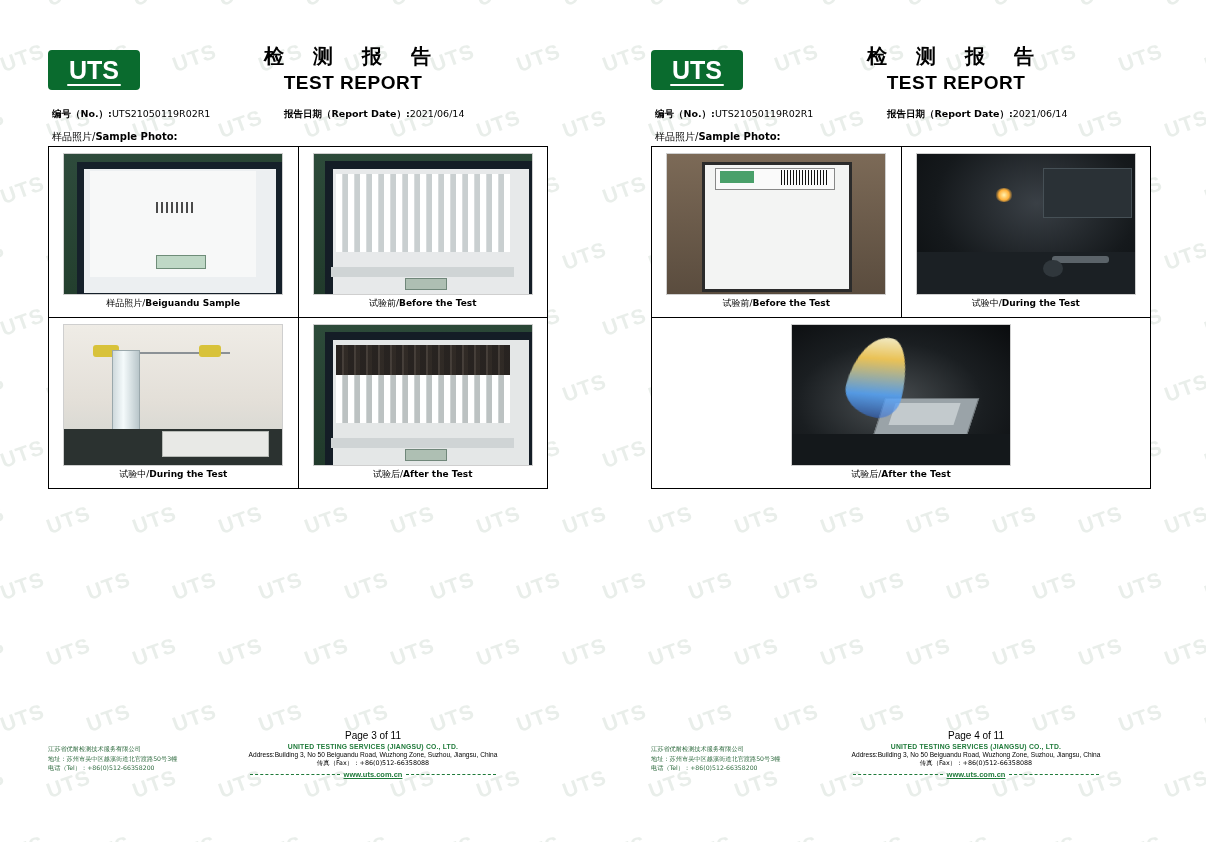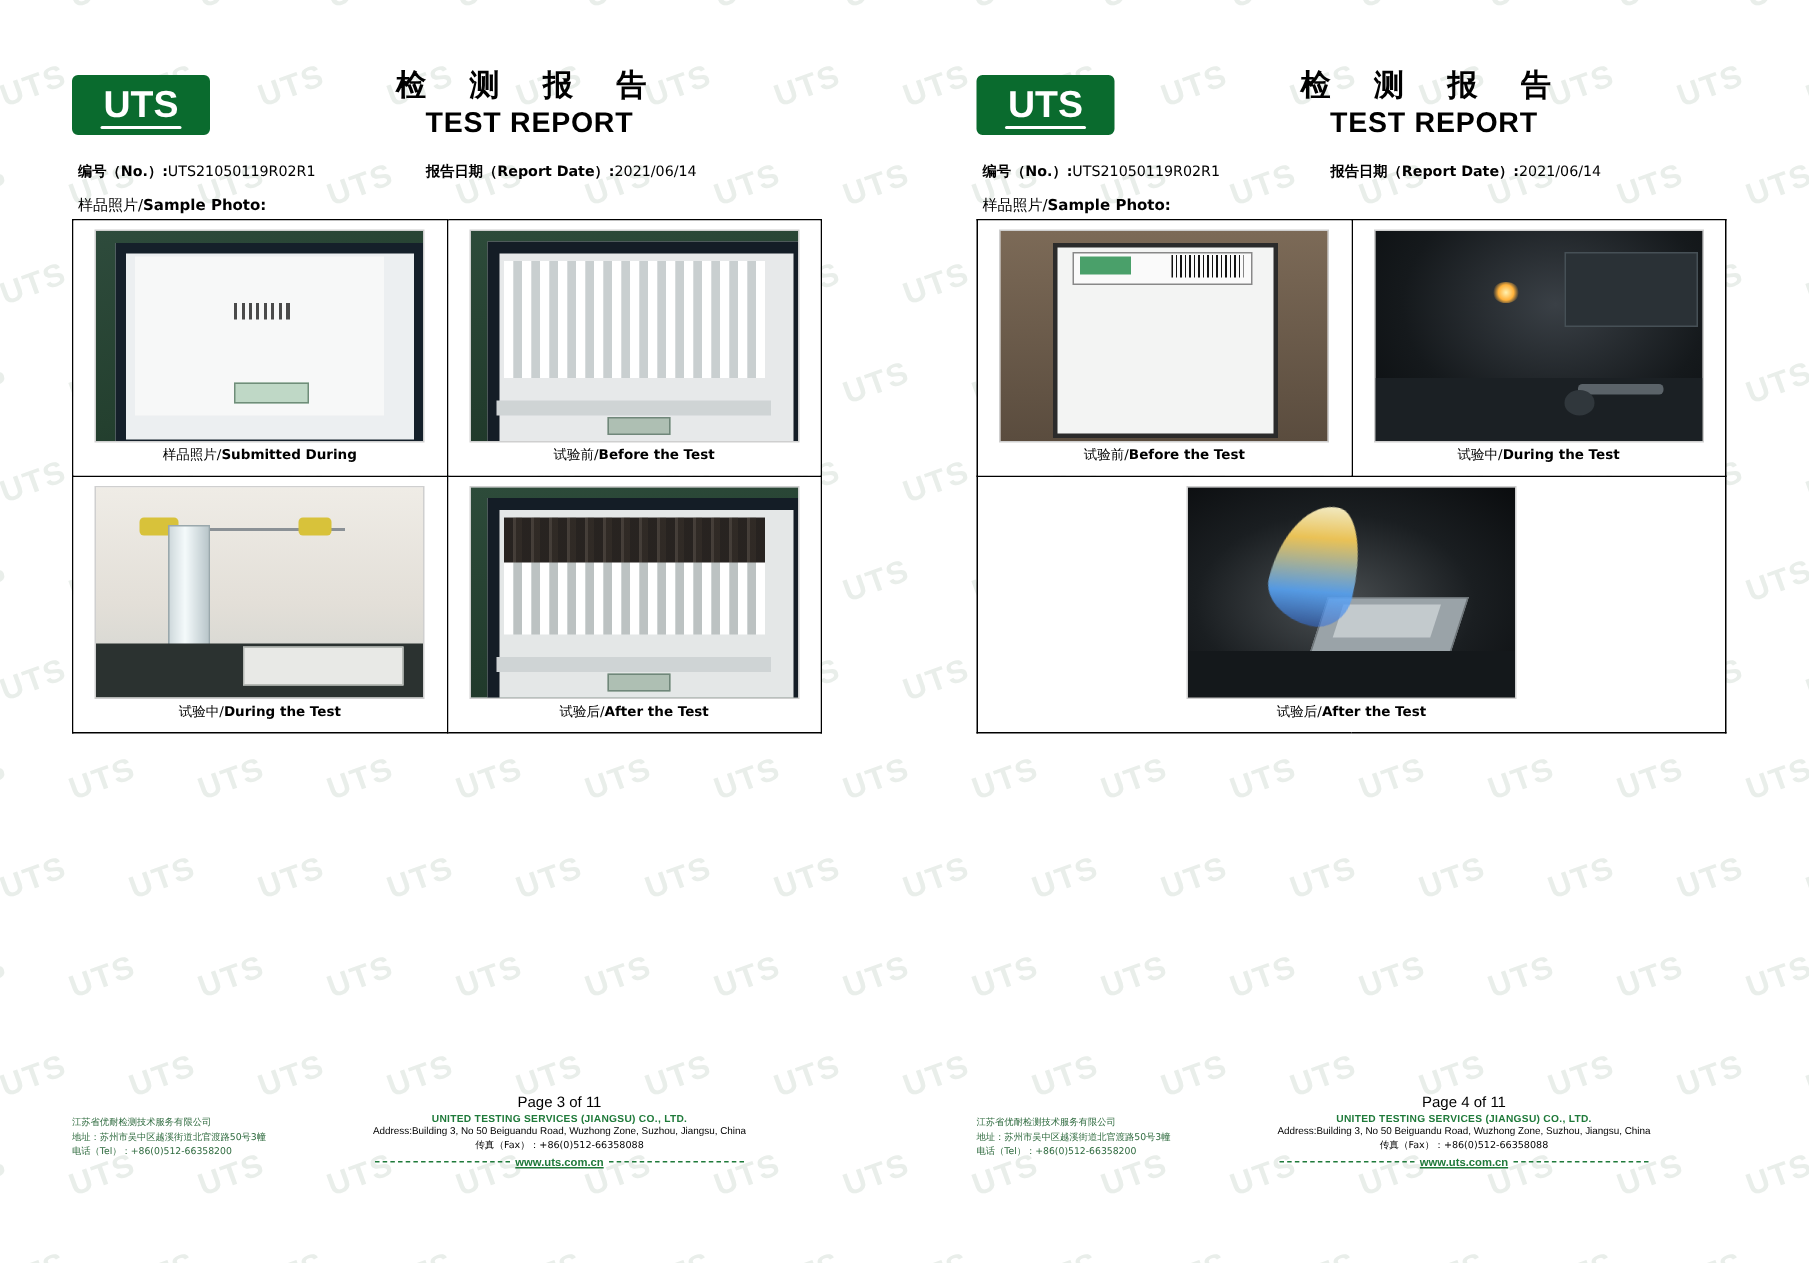--- a/index.html
+++ b/index.html
@@ -583,21 +583,21 @@
             <div class="photo" style="width:218px;height:140px;">
               <div class="ph ph-sample">
                     <div class="mat"></div>
                     <div class="frame"></div>
                     <div class="paper"></div>
                     <div class="scribble"></div>
                     <div class="tag"></div>
                   </div>
             </div>
             <div class="caption">
-              <span>样品照片/</span><b>Submitted During</b>
+              <span>样品照片/</span><b>Beiguandu Sample</b>
             </div>
           </div>
         </td>
         <td>
           <div class="cell">
             <div class="photo" style="width:218px;height:140px;">
               <div class="ph ph-before">
                     <div class="mat"></div>
                     <div class="frame"></div>
                     <div class="strips"></div>

